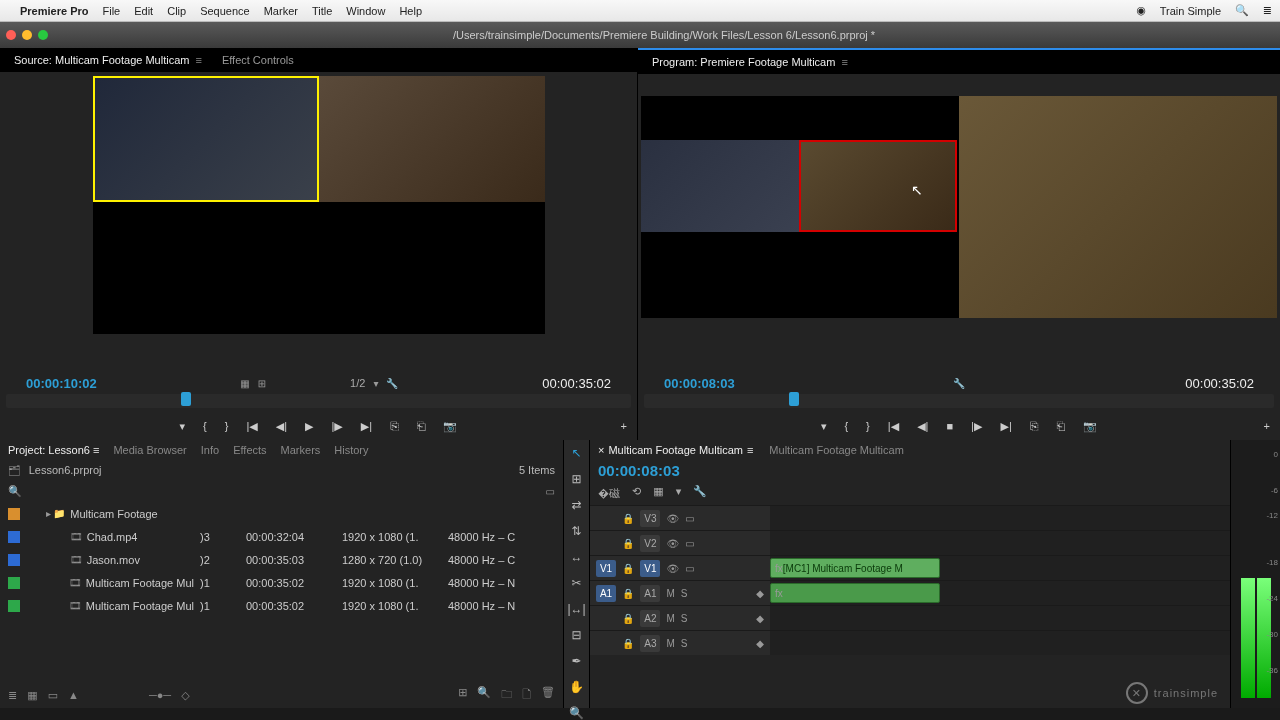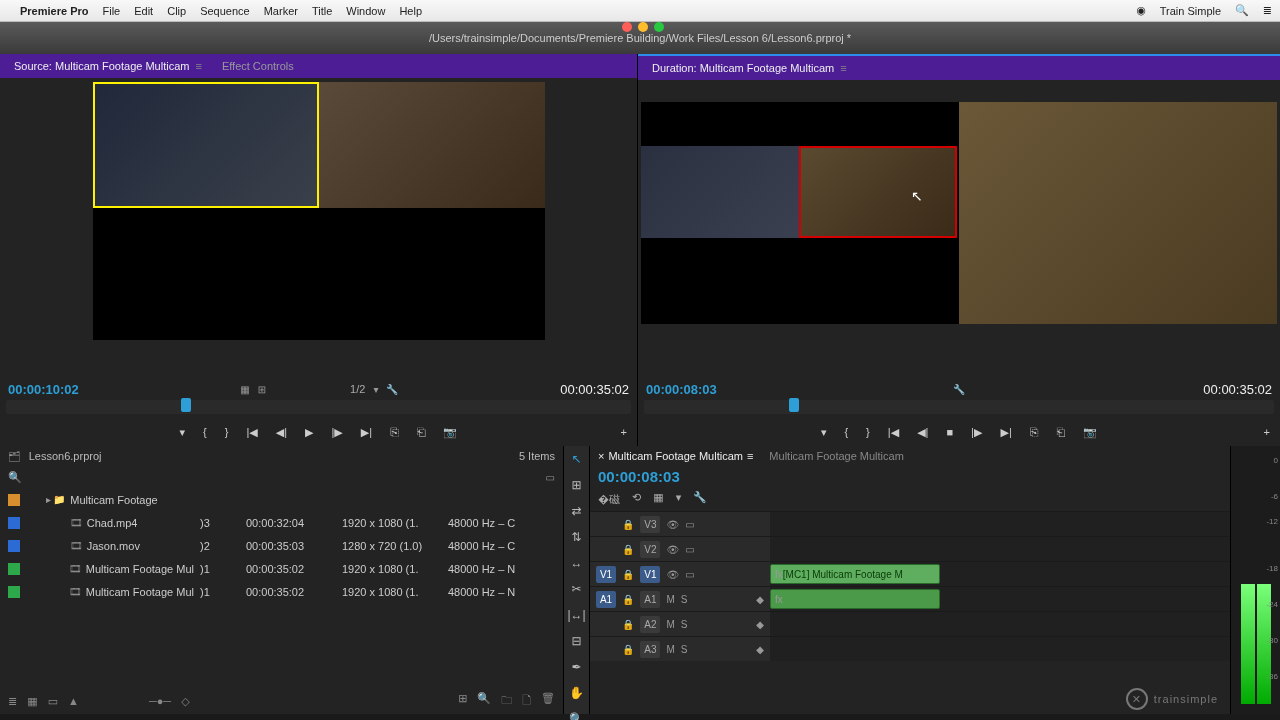--- a/index.html
+++ b/index.html
@@ -2,46 +2,46 @@
 <html><head>
 <meta charset="utf-8">
 <style>
 * { margin: 0; padding: 0; box-sizing: border-box; font-family: -apple-system, "Helvetica Neue", Arial, sans-serif; font-size: 11px; }
 body { background: #1a1a1a; color: #ccc; width: 1280px; height: 720px; overflow: hidden; }
 .menubar { height: 22px; background: linear-gradient(#f8f8f8, #e8e8e8); display: flex; align-items: center; padding: 0 8px; color: #222; border-bottom: 1px solid #bbb; }
 .menubar .apple { font-size: 14px; margin-right: 12px; }
 .menubar .appname { font-weight: bold; margin-right: 14px; }
 .menubar .menu { margin-right: 14px; cursor: default; }
 .menubar .right { margin-left: auto; display: flex; align-items: center; gap: 14px; }
-.titlebar { height: 32px; background: linear-gradient(#5a5a5a, #3a3a3a); display: flex; align-items: center; position: relative; color: #ccc; font-size: 10px; flex-direction: column; }
+.titlebar { height: 26px; background: linear-gradient(#5a5a5a, #3a3a3a); display: flex; align-items: center; position: relative; color: #ccc; font-size: 10px; }
 .traffic { display: flex; gap: 6px; margin-left: 6px; }
 .tdot { width: 10px; height: 10px; border-radius: 50%; }
 .tclose { background: #ff5f57; } .tmin { background: #ffbd2e; } .tmax { background: #28c940; }
 .titlebar .path { margin: 0 auto; }
 .workspace { display: flex; height: 392px; background: #232323; }
 .panel { display: flex; flex-direction: column; }
 .source { width: 638px; border-right: 1px solid #000; }
 .program { flex: 1; border-top: 2px solid #2d8ceb; }
-.tabbar { height: 24px; display: flex; padding: 0 4px; background: #4c1d95; }
+.tabbar { height: 24px; display: flex; padding: 0 4px; background: #000000; }
 .tab { padding: 0 10px; height: 100%; display: flex; align-items: center; color: #999; cursor: default; }
 .tab.active { color: #eee; }
 .tab .x { margin-left: 6px; color: #888; }
 .viewer { flex: 1; background: #232323; display: flex; align-items: flex-start; justify-content: center; position: relative; }
 .vinner { background: #000; position: relative; }
 .src .vinner { width: 452px; height: 258px; margin-top: 4px; }
 .prog .vinner { width: 636px; height: 222px; margin-top: 22px; }
 .thumb { position: absolute; background: linear-gradient(135deg,#3a3a4a,#544a3a); }
 .thumb.a { left:0; top:0; width:226px; height:126px; border:2px solid #fff200; background:linear-gradient(135deg,#20283a,#3a404a); }
 .thumb.b { left:226px; top:0; width:226px; height:126px; background:linear-gradient(135deg,#5a4a3a,#3a2a1a); }
 .pthumb { position: absolute; }
 .pthumb.a { left:0; top:44px; width:158px; height:92px; background:linear-gradient(135deg,#2a3040,#3a4050); }
 .pthumb.b { left:158px; top:44px; width:158px; height:92px; border:2px solid #d40000; background:linear-gradient(135deg,#5a4a30,#3a2a18); }
 .pthumb.big { left:318px; top:0; width:318px; height:222px; background:linear-gradient(135deg,#6a5838,#4a3a20); }
 .cursor-arrow { position:absolute; top:40px; left:110px; color:#fff; font-size:14px; pointer-events:none; }
-.timebar { height: 22px; display: flex; align-items: center; padding: 0 8px; background: #232323; }
+.timebar { height: 22px; display: flex; align-items: center; padding: 0 26px; background: #232323; }
 .tc { color: #2d9fd6; font-weight: bold; font-size: 13px; }
 .timebar .mid { margin-left: auto; margin-right: auto; display: flex; gap: 8px; align-items: center; color: #aaa; }
 .timebar .rtc { color: #eee; font-size: 13px; }
 .scrub { height: 14px; background: #2a2a2a; margin: 0 6px 4px; position: relative; border-radius: 2px; }
 .playhead { position: absolute; top: -2px; width: 10px; height: 14px; background: #2d9fd6; border-radius: 2px; }
 .controls { height: 28px; display: flex; align-items: center; justify-content: center; gap: 18px; color: #ccc; background: #232323; position:relative; }
 .controls .ico { cursor: pointer; font-size: 11px; }
 .controls .plus { position:absolute; right:10px; }
 .lower { display: flex; height: 268px; }
 .project { width: 564px; background: #232323; border-right: 1px solid #000; display: flex; flex-direction: column; }
@@ -167,21 +167,21 @@
       <span class="ico">⎘</span>
       <span class="ico">⎗</span>
       <span class="ico">📷</span>
       <span class="ico plus">+</span>
     </div>
   </div>
 
   <div class="panel program">
     <div class="tabbar">
       <div class="tab active">
-          <span>Duration: Multicam Footage Multicam</span>
+          <span>Program: Premiere Footage Multicam</span>
           <span class="x">≡</span>
         </div>
     </div>
     <div class="viewer prog">
       <div class="vinner">
         <div class="pthumb a"></div>
         <div class="pthumb b">
             <span class="cursor-arrow">↖</span>
           </div>
         <div class="pthumb big"></div>
@@ -210,20 +210,28 @@
       <span class="ico">⎗</span>
       <span class="ico">📷</span>
       <span class="ico plus">+</span>
     </div>
   </div>
 </div>
 
 <div class="lower">
 
   <div class="project">
+    <div class="proj-tabs">
+      <span class="pt active"><span>Project: Lesson6</span> ≡</span>
+      <span class="pt">Media Browser</span>
+      <span class="pt">Info</span>
+      <span class="pt">Effects</span>
+      <span class="pt">Markers</span>
+      <span class="pt">History</span>
+    </div>
     <div class="proj-sub">
       <span class="miniico">🗂</span>
       <span>Lesson6.prproj</span>
       <span class="items">5 Items</span>
     </div>
     <div class="proj-search">
       <span class="sicon">🔍</span>
       <span style="flex:1"></span>
       <span class="miniico">▭</span>
     </div>

